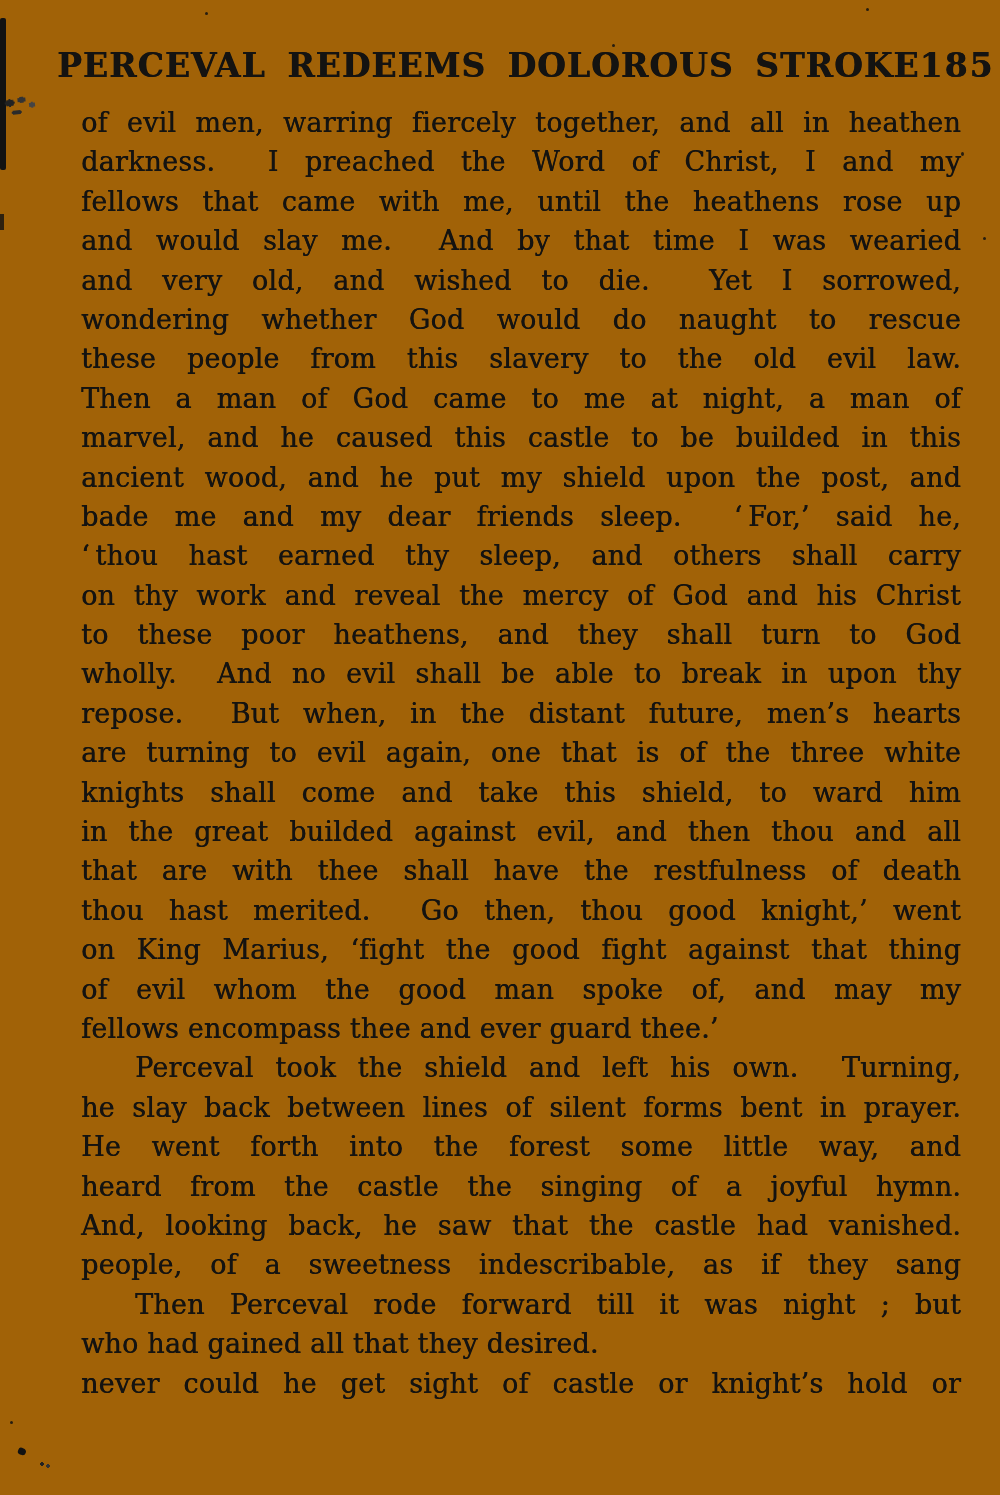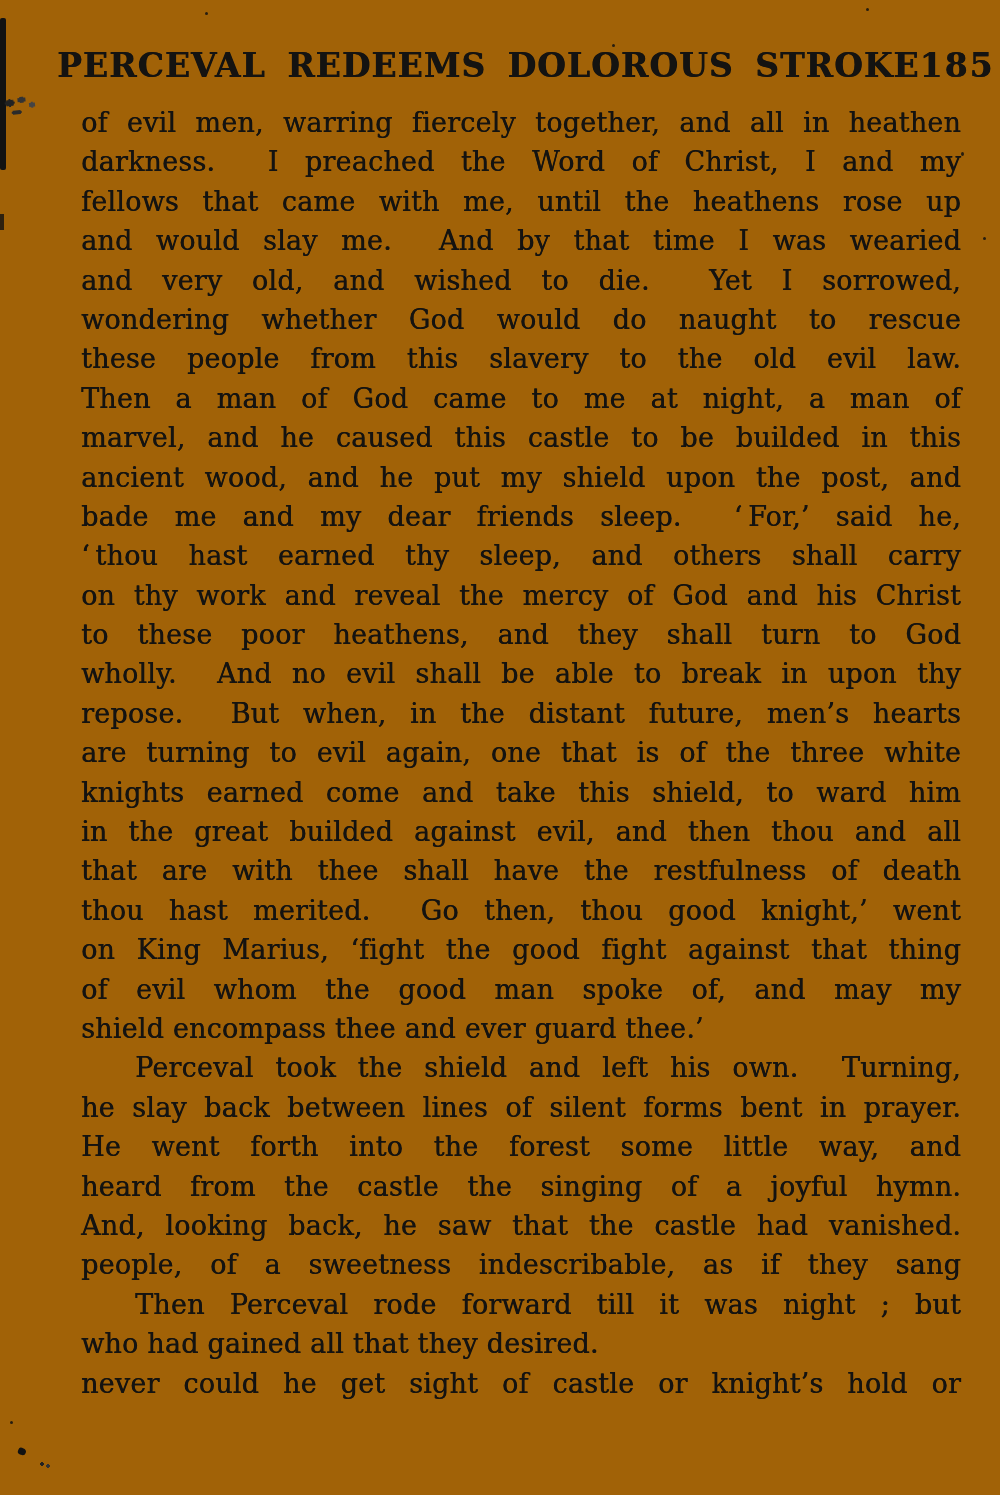--- a/index.html
+++ b/index.html
@@ -86,27 +86,27 @@
       <div class="line">Then a man of God came to me at night, a man of</div>
       <div class="line">marvel, and he caused this castle to be builded in this</div>
       <div class="line">ancient wood, and he put my shield upon the post, and</div>
       <div class="line">bade me and my dear friends sleep.&nbsp; ‘ For,’ said he,</div>
       <div class="line">‘ thou hast earned thy sleep, and others shall carry</div>
       <div class="line">on thy work and reveal the mercy of God and his Christ</div>
       <div class="line">to these poor heathens, and they shall turn to God</div>
       <div class="line">wholly.&nbsp; And no evil shall be able to break in upon thy</div>
       <div class="line">repose.&nbsp; But when, in the distant future, men’s hearts</div>
       <div class="line">are turning to evil again, one that is of the three white</div>
-      <div class="line">knights earned come and take this shield, to ward him</div>
+      <div class="line">knights shall come and take this shield, to ward him</div>
       <div class="line">in the great builded against evil, and then thou and all</div>
       <div class="line">that are with thee shall have the restfulness of death</div>
       <div class="line">thou hast merited.&nbsp; Go then, thou good knight,’ went</div>
       <div class="line">on King Marius, ‘fight the good fight against that thing</div>
       <div class="line">of evil whom the good man spoke of, and may my</div>
-      <div class="line endline">shield encompass thee and ever guard thee.’</div>
+      <div class="line endline">fellows encompass thee and ever guard thee.’</div>
       <div class="line indent">Perceval took the shield and left his own.&nbsp; Turning,</div>
       <div class="line">he slay back between lines of silent forms bent in prayer.</div>
       <div class="line">He went forth into the forest some little way, and</div>
       <div class="line">heard from the castle the singing of a joyful hymn.</div>
       <div class="line">And, looking back, he saw that the castle had vanished.</div>
       <div class="line">people, of a sweetness indescribable, as if they sang</div>
       <div class="line indent">Then Perceval rode forward till it was night ; but</div>
       <div class="line endline">who had gained all that they desired.</div>
       <div class="line">never could he get sight of castle or knight’s hold or</div>
     </main>

